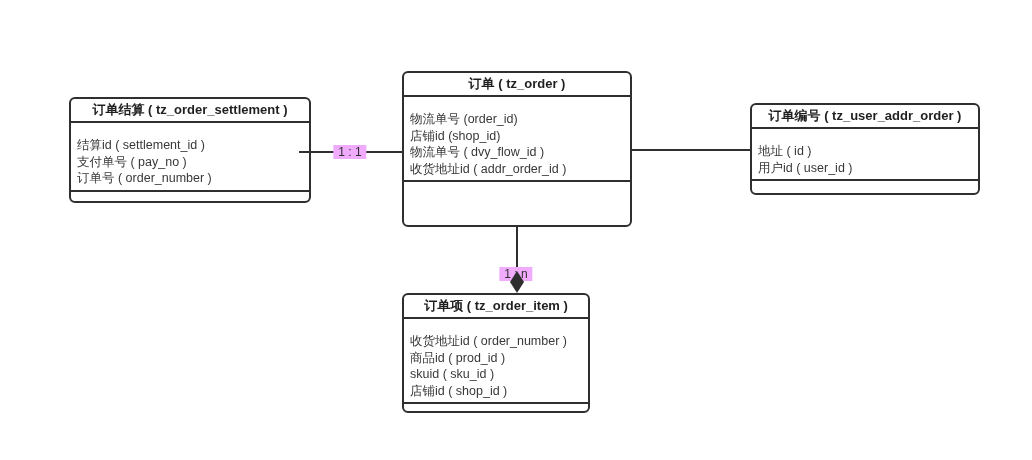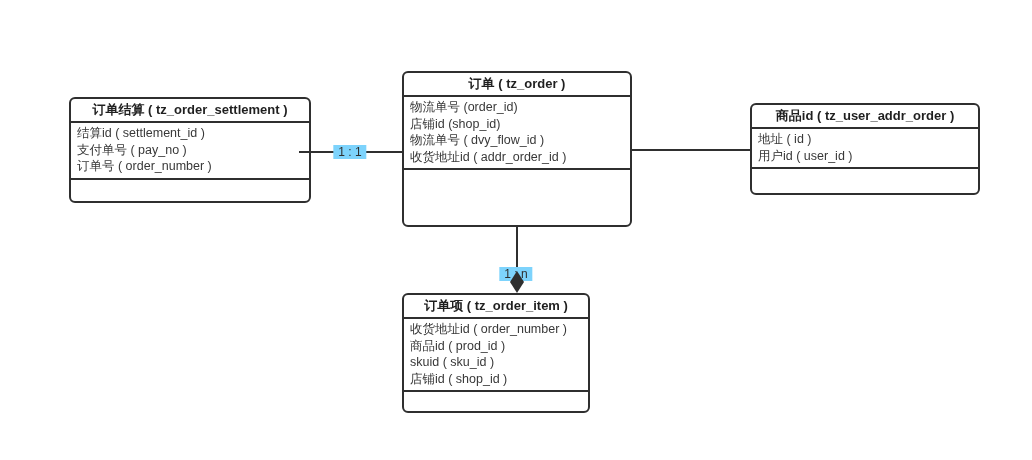--- a/index.html
+++ b/index.html
@@ -6,41 +6,42 @@
   .canvas {
     position:relative; width:1032px; height:460px;
     background:#ffffff; overflow:hidden;
     font-family:"Liberation Sans", "DejaVu Sans", sans-serif;
   }
   .entity {
     position:absolute; box-sizing:border-box;
     display:flex; flex-direction:column;
     border:2px solid #2f2f2f; border-radius:6px;
     background:#ffffff;
+    gap:12px;
   }
   .entity-title {
     flex:0 0 auto; height:24px; box-sizing:border-box;
     border-bottom:2px solid #2f2f2f;
     display:flex; align-items:center; justify-content:center;
     font-size:13px; font-weight:bold; color:#1f1f1f;
     white-space:nowrap;
   }
   .entity-fields {
     flex:0 0 auto; box-sizing:border-box;
     border-bottom:2px solid #2f2f2f;
     padding:2px 6px 3px 6px;
     font-size:12.5px; color:#383838; line-height:16.5px;
     white-space:nowrap;
   }
   .entity-footer { flex:1 1 auto; }
   .connector-h { position:absolute; height:2px; background:#2f2f2f; }
   .connector-v { position:absolute; width:2px; background:#2f2f2f; }
   .rel-label {
     position:absolute; transform:translate(-50%,-50%);
-    background:#7dd3fc; padding:0 5px;
+    background:#f0abfc; padding:0 5px;
     font-size:12px; color:#2f2f2f; white-space:nowrap;
   }
   .diamond { position:absolute; }
 </style>
 </head>
 <body>
 
 <div class="canvas">
 
   <div class="entity" style="left:69px; top:97px; width:242px; height:106px;">
@@ -58,21 +59,21 @@
     <div class="entity-fields">
       <div>物流单号 (order_id)</div>
       <div>店铺id (shop_id)</div>
       <div>物流单号 ( dvy_flow_id )</div>
       <div>收货地址id ( addr_order_id )</div>
     </div>
     <div class="entity-footer"></div>
   </div>
 
   <div class="entity" style="left:750px; top:103px; width:230px; height:92px;">
-    <div class="entity-title">商品id ( tz_user_addr_order )</div>
+    <div class="entity-title">订单编号 ( tz_user_addr_order )</div>
     <div class="entity-fields">
       <div>地址 ( id )</div>
       <div>用户id ( user_id )</div>
     </div>
     <div class="entity-footer"></div>
   </div>
 
   <div class="entity" style="left:402px; top:293px; width:188px; height:120px;">
     <div class="entity-title">订单项 ( tz_order_item )</div>
     <div class="entity-fields">

